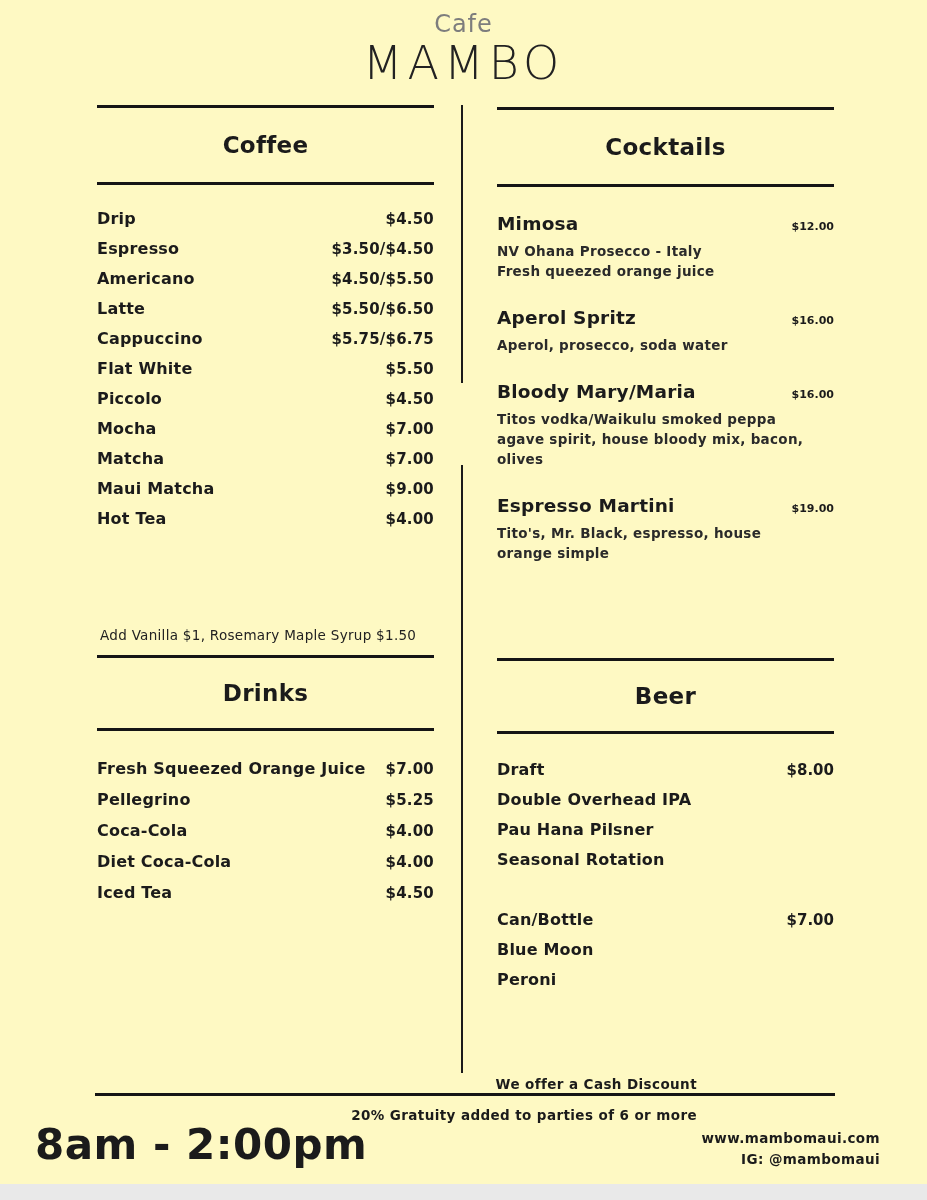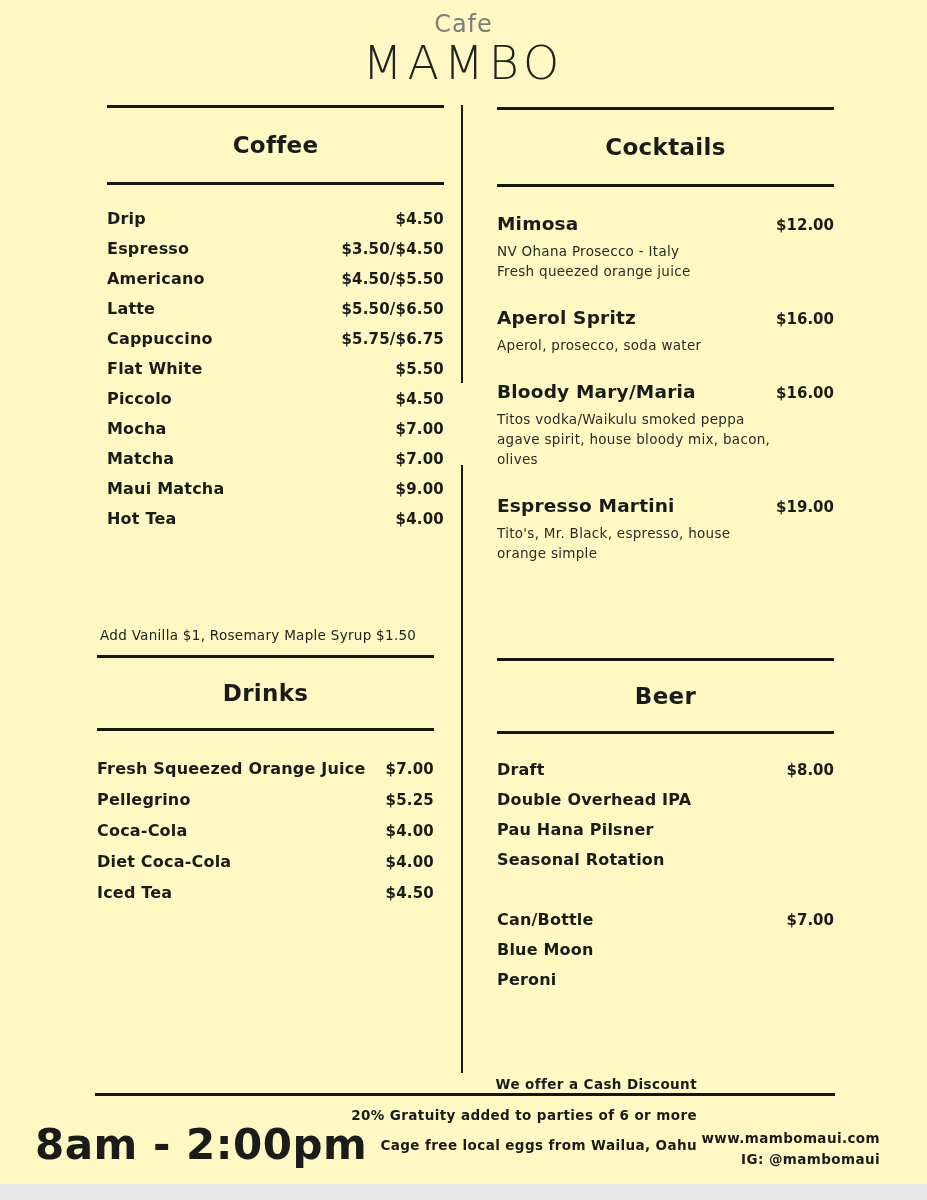--- a/index.html
+++ b/index.html
@@ -15,21 +15,21 @@
   
   .brand { position:absolute; top:10px; left:0; width:100%; text-align:center; }
   .brand-top {
     font-size:24px; color:#7d7d7d; font-weight:400; letter-spacing:1px;
   }
   .brand-main {
     font-size:46px; color:#222; font-weight:300; letter-spacing:5px; line-height:1.1;
   }
   
   .section { position:absolute; width:337px; }
-  .sec-coffee    { left:107px;  top:105px; }
+  .sec-coffee    { left:97px;  top:105px; }
   .sec-cocktails { left:497px; top:107px; }
   .sec-drinks    { left:97px;  top:655px; }
   .sec-beer      { left:497px; top:658px; }
   .section-head {
     border-top:3px solid #151515;
     border-bottom:3px solid #151515;
     text-align:center;
   }
   .sec-coffee .section-head, .sec-cocktails .section-head { height:74px; }
   .sec-drinks .section-head, .sec-beer .section-head { height:70px; }
@@ -45,23 +45,23 @@
     display:flex; justify-content:space-between; align-items:baseline;
     height:30px;
   }
   .sec-drinks .row { height:31px; }
   .row .nm { font-size:16px; font-weight:700; letter-spacing:.2px; }
   .row .pr { font-size:15px; font-weight:700; letter-spacing:.2px; }
   
   .entry { margin-top:26px; }
   .entry-row { display:flex; justify-content:space-between; align-items:baseline; }
   .entry-name { font-size:18.5px; font-weight:700; letter-spacing:.2px; }
-  .entry-price { font-size:15px; font-weight:700; }
+  .entry-price { font-size:11px; font-weight:700; }
   .entry-desc { margin-top:7px; }
-  .entry-desc div { font-size:13.5px; font-weight:400; line-height:20px; letter-spacing:.3px; color:#2a2a2a; }
+  .entry-desc div { font-size:13.5px; font-weight:700; line-height:20px; letter-spacing:.3px; color:#2a2a2a; }
   
   .beer-rows { margin-top:26px; }
   .beer-group + .beer-group { margin-top:30px; }
   .beer-row { display:flex; justify-content:space-between; align-items:baseline; height:30px;gap:28px; }
   .beer-row .nm { font-size:16px; font-weight:700; letter-spacing:.2px; }
   .beer-row .pr { font-size:15px; font-weight:700; }
   
   .coffee-note {
     position:absolute; left:100px; top:627px; width:360px;
     font-size:13.5px; font-weight:500; letter-spacing:.3px; color:#222;
@@ -263,20 +263,19 @@
           </div>
       </div>
     </div>
   </div>
 
   <div class="footer-rule"></div>
   <div class="footer-hours">8am - 2:00pm</div>
   <div class="footer-center">
     <div>We offer a Cash Discount</div>
     <div>20% Gratuity added to parties of 6 or more</div>
-    <div>Cage free local eggs from Wailua, Oahu</div>
   </div>
   <div class="footer-right">
     <div>www.mambomaui.com</div>
     <div>IG: @mambomaui</div>
   </div>
 
 </div>
 
 </body></html>

